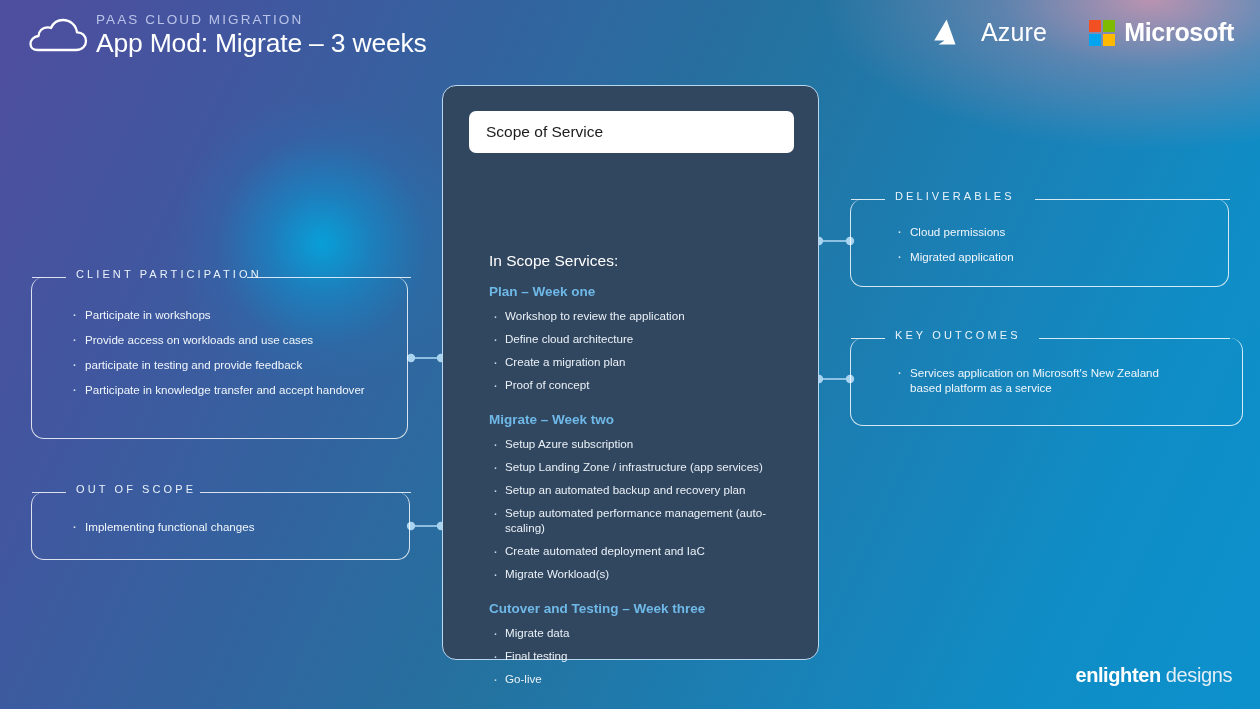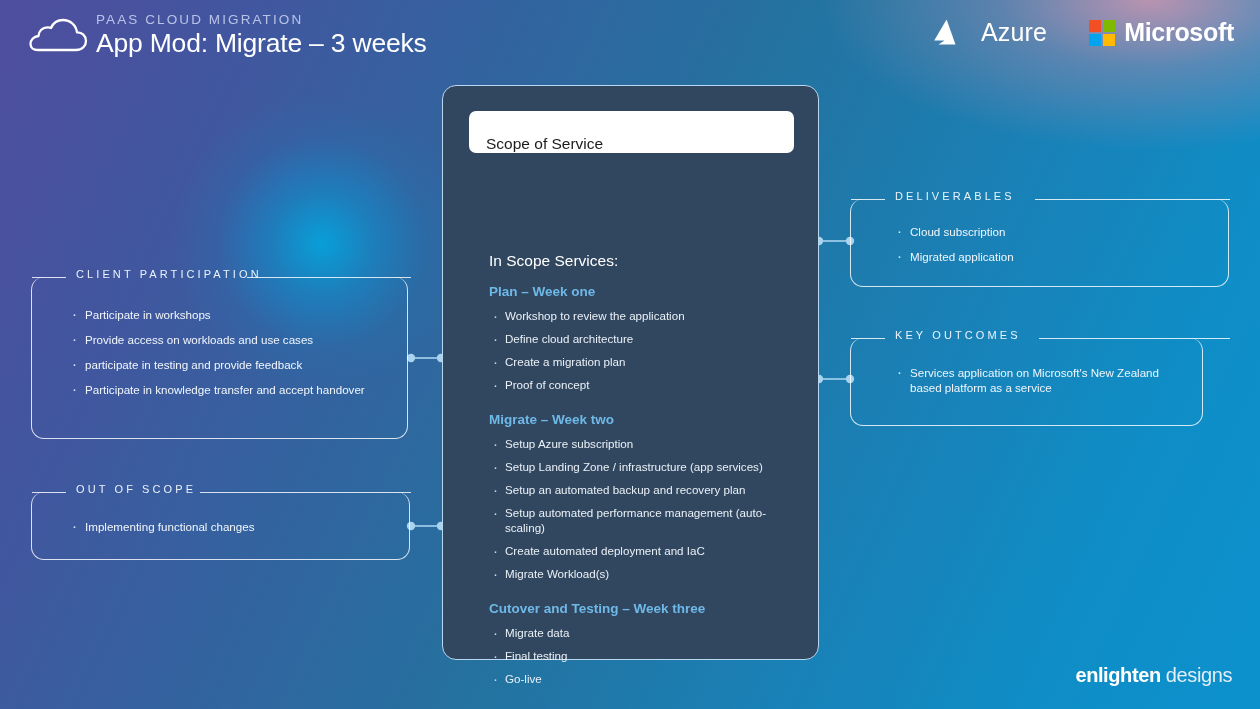--- a/index.html
+++ b/index.html
@@ -85,21 +85,21 @@
     border: 1.4px solid #b9d7ee;
     border-radius: 14px;
   }
   .scope-header {
     position: absolute;
     left: 26px; top: 25px;
     width: 325px; height: 42px;
     background: #ffffff;
     border-radius: 7px;
     display: flex;
-    align-items: flex-end;
+    align-items: center;
     padding-left: 17px;
   }
   .scope-header-text {
     font-size: 15.5px;
     color: #1b1b1b;
     font-weight: 400;
   }
   .in-scope-title {
     position: absolute;
     left: 46px; top: 166px;
@@ -190,21 +190,21 @@
     position: absolute;
     left: 2px; top: -2px;
     font-size: 15px;
     color: #dfeaf4;
     line-height: 1.2;
   }
 
   #card-client        { left: 31px;  top: 277px; width: 377px; height: 162px; }
   #card-outofscope    { left: 31px;  top: 492px; width: 379px; height: 68px;  }
   #card-deliverables  { left: 850px; top: 199px; width: 379px; height: 88px;  }
-  #card-outcomes      { left: 850px; top: 338px; width: 353px; height: 88px;  }
+  #card-outcomes      { left: 850px; top: 338px; width: 393px; height: 88px;  }
 
   
   .connectors {
     position: absolute;
     left: 0; top: 0;
     width: 1260px; height: 709px;
     pointer-events: none;
   }
 
   
@@ -354,21 +354,21 @@
   </div>
 
   <div class="card" id="card-deliverables">
     <div class="card-top-line">
       <i style="left:0;width:34px;"></i>
         <i style="left:184px;width:195px;"></i>
     </div>
     <div class="card-legend">DELIVERABLES</div>
     <div class="card-body" style="padding-top:25px;padding-left:44px;">
       <ul>
-        <li>Cloud subscription</li>
+        <li>Cloud permissions</li>
         <li>Migrated application</li>
       </ul>
     </div>
   </div>
 
   <div class="card" id="card-outcomes">
     <div class="card-top-line">
       <i style="left:0;width:34px;"></i>
         <i style="left:188px;width:191px;"></i>
     </div>

